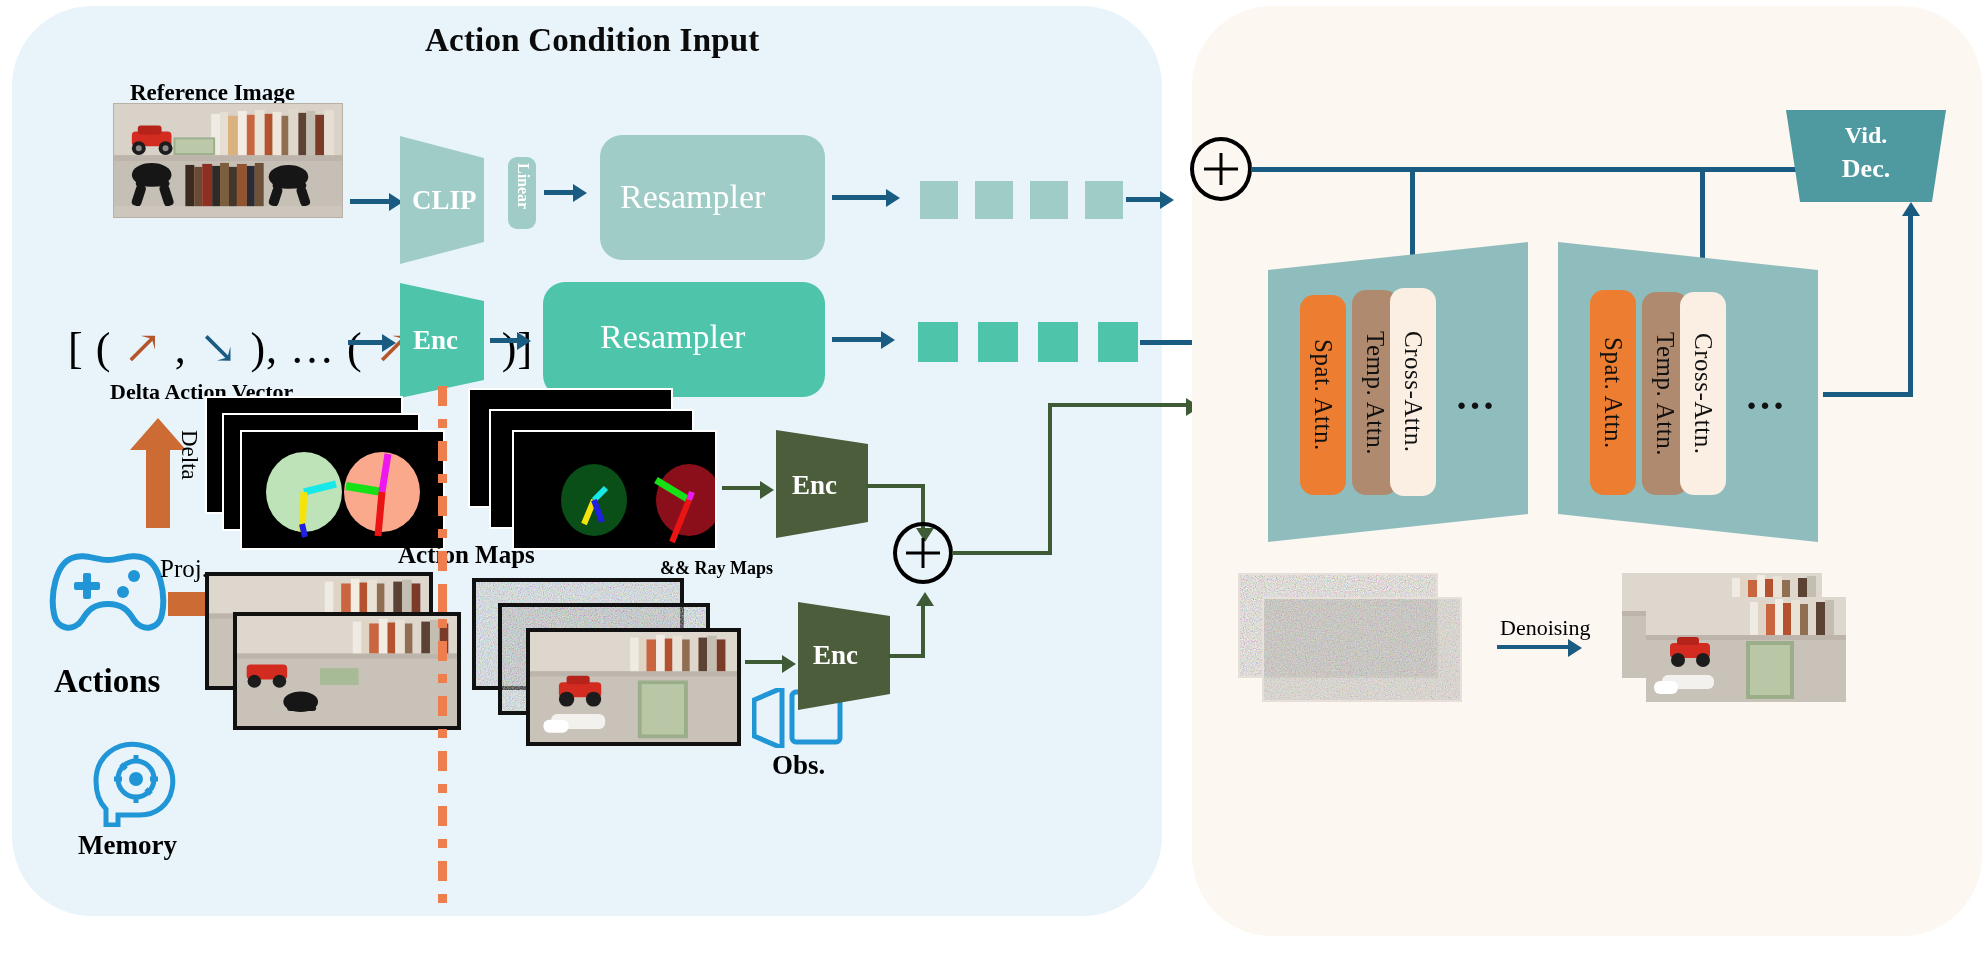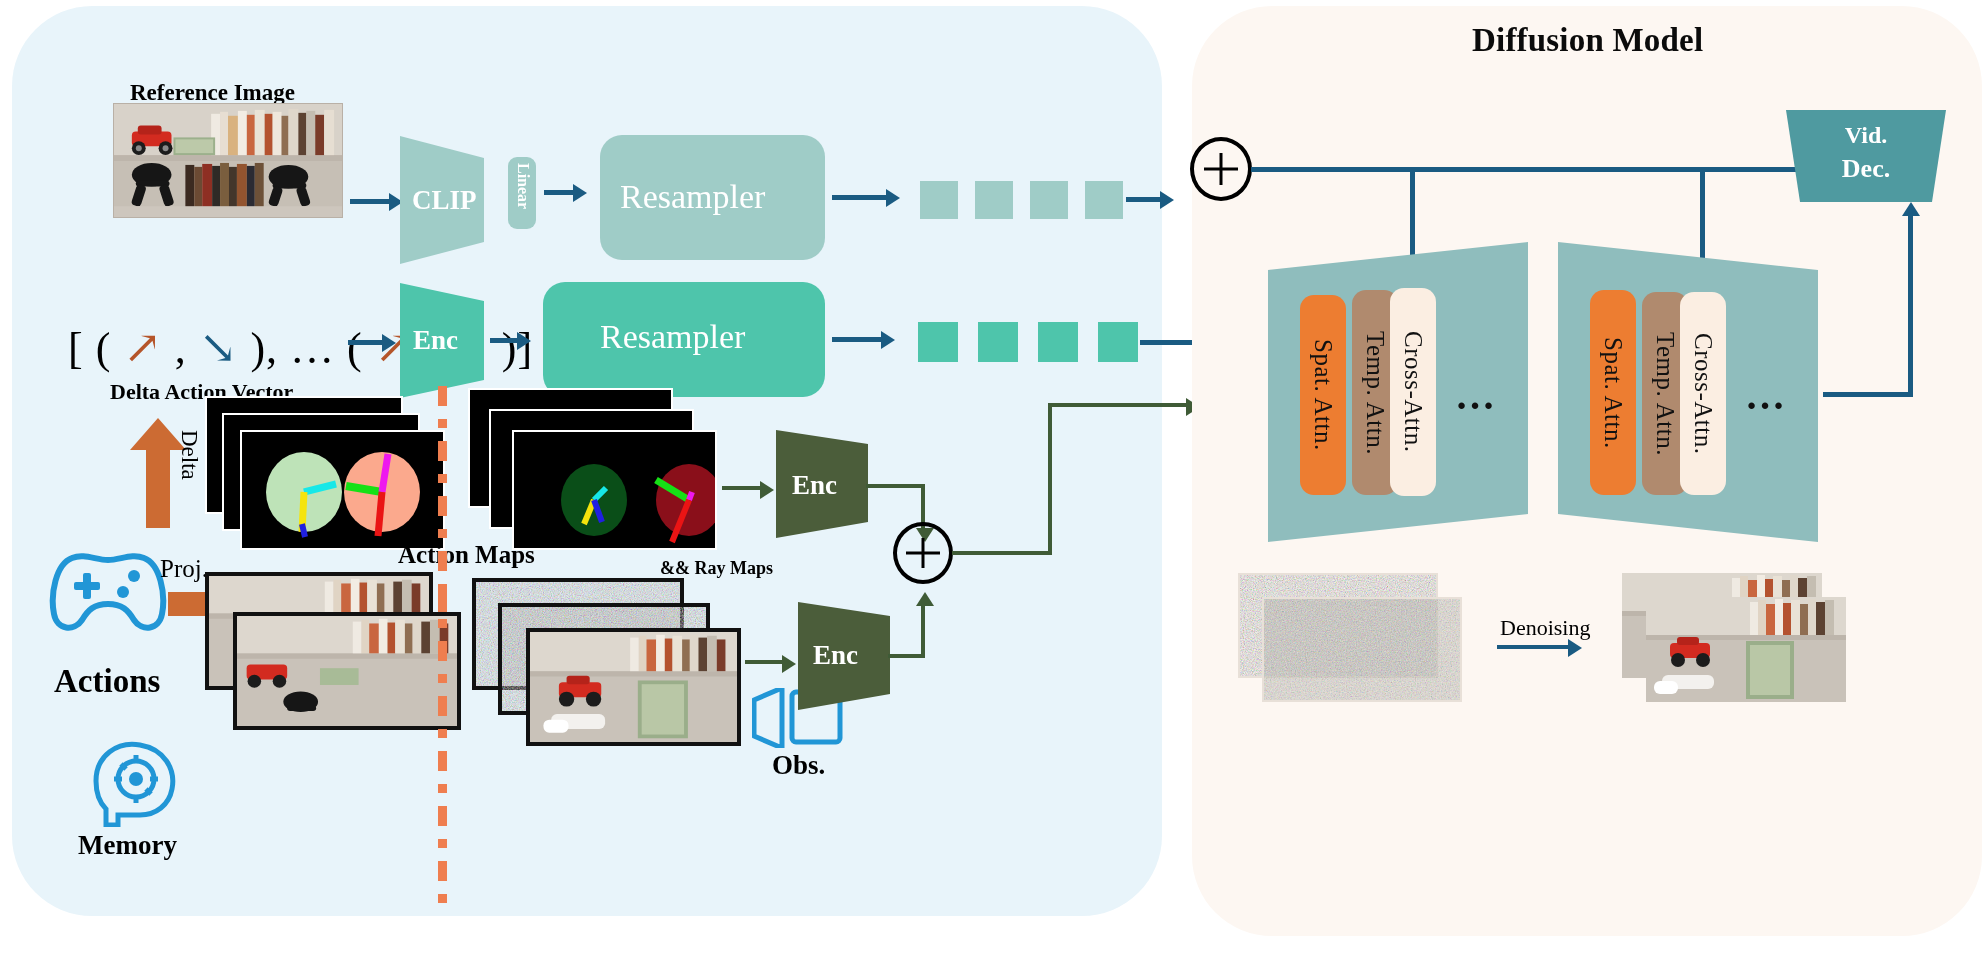--- a/index.html
+++ b/index.html
@@ -85,20 +85,21 @@
     position:absolute; display:flex; align-items:center; justify-content:center;
     color:#fff; font-weight:bold; white-space:nowrap;
   }
 </style>
 </head>
 <body>
 
 <div class="stage">
 
   <div class="panel-left"></div>
+  <div class="panel-title" id="title-left">Action Condition Input</div>
 
   <div class="lbl bold" style="left:130px; top:80px; font-size:23px;">Reference Image</div>
   <div class="photo" style="left:113px; top:103px; width:230px; height:115px; border:1px solid #b9b0a6;">
     <svg class="shelf" viewBox="0 0 230 115" preserveAspectRatio="none">
       <rect x="0" y="0" width="230" height="115" fill="#cdc6bd"></rect>
       <rect x="0" y="0" width="230" height="58" fill="#d8d2c9"></rect>
       <rect x="0" y="52" width="230" height="7" fill="#bdb5ab"></rect>
       <rect x="0" y="58" width="230" height="57" fill="#c6bfb5"></rect>
 
       <g>
@@ -465,21 +466,20 @@
   <div class="arrowhead ah-u g" style="left:916px; top:592px;"></div>
 
   <div class="circ-plus" style="left:893px; top:522px; width:60px; height:62px;"></div>
 
   <div class="ln g" style="left:952px; top:551px; width:100px; height:4px;"></div>
   <div class="ln g" style="left:1048px; top:403px; width:4px; height:150px;"></div>
   <div class="ln g" style="left:1048px; top:403px; width:140px; height:4px;"></div>
   <div class="arrowhead ah-r g" style="left:1186px; top:398px;"></div>
 
   <div class="panel-right"></div>
-  <div class="panel-title" id="title-right">Diffusion Model</div>
 
   <div class="circ-plus" style="left:1190px; top:137px; width:62px; height:64px;"></div>
 
   <div class="ln" style="left:1251px; top:167px; width:575px; height:5px;"></div>
 
   <div class="ln" style="left:1410px; top:167px; width:5px; height:125px;"></div>
   <div class="arrowhead ah-d" style="left:1404px; top:290px;"></div>
 
   <div class="ln" style="left:1700px; top:167px; width:5px; height:125px;"></div>
   <div class="arrowhead ah-d" style="left:1694px; top:290px;"></div>

